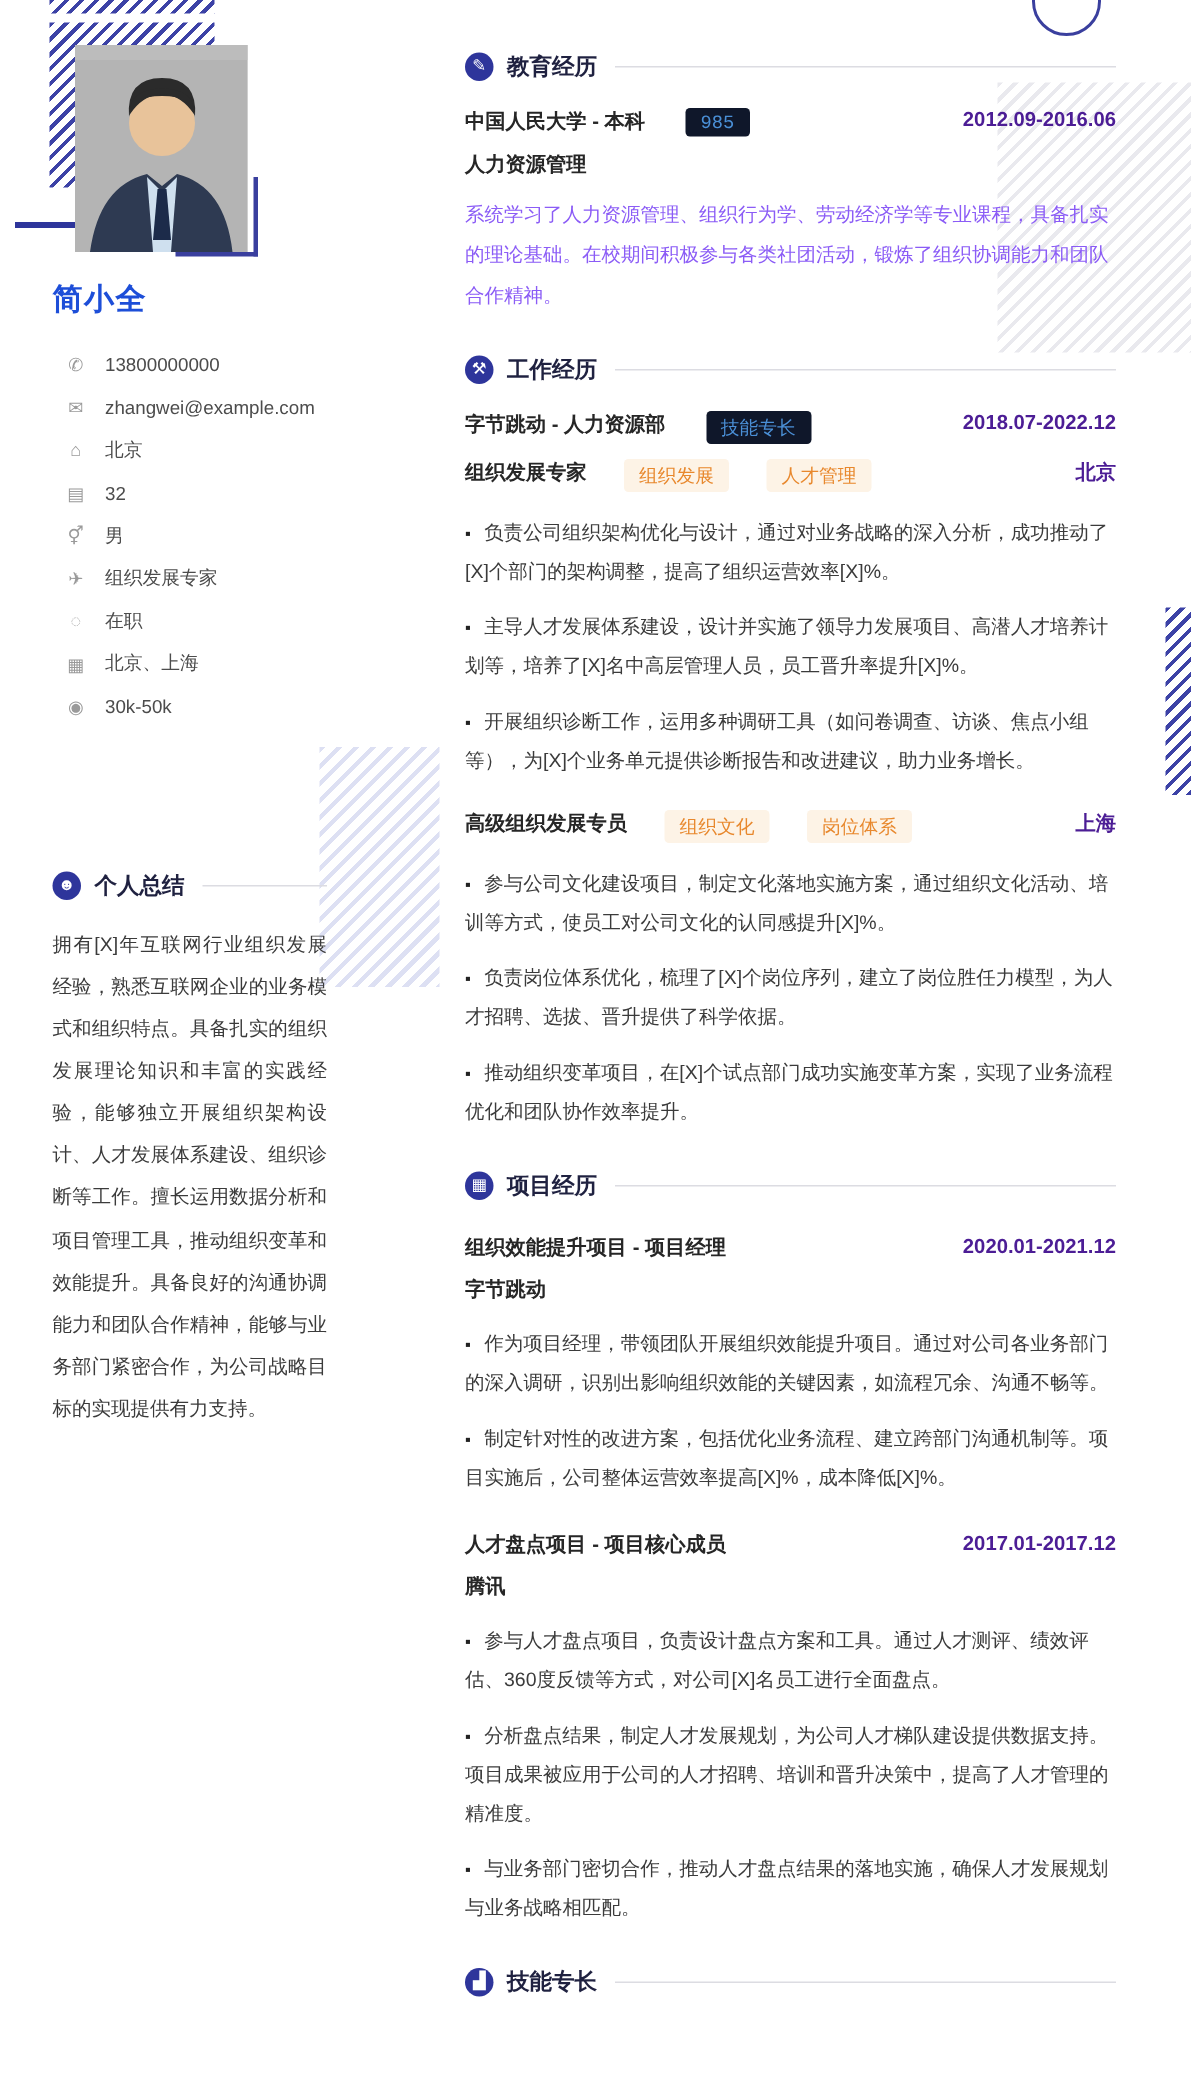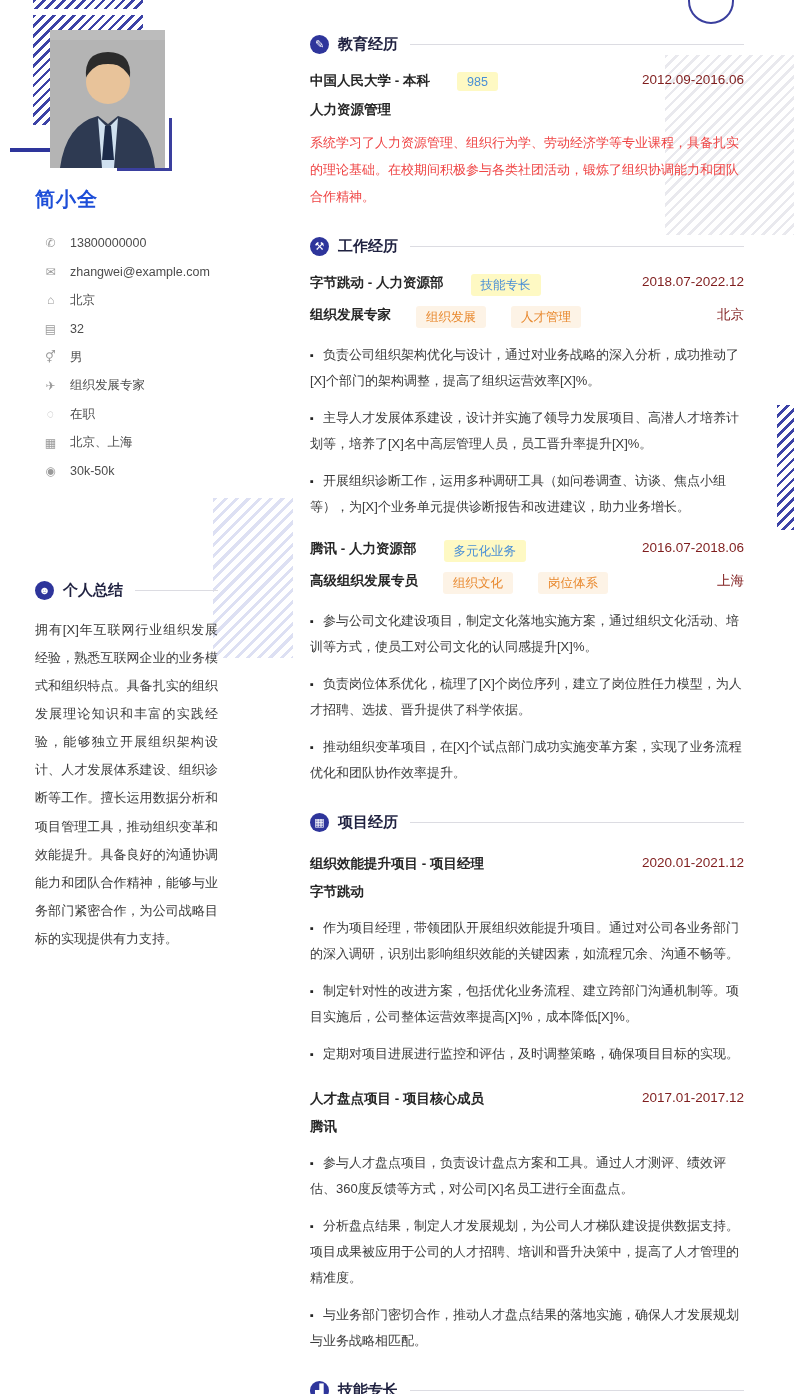--- a/index.html
+++ b/index.html
@@ -46,26 +46,26 @@
   .summary { margin-top:102px; }
   .summary p { margin:16px 0 0; font-size:13px; line-height:2.16; text-align:justify; color:#3b3b3b; }
 
   
   .right { position:absolute; left:310px; top:35px; width:434px; }
   .section { margin-bottom:27px; }
   .section .sec-head { margin-bottom:18px; }
 
   .row { display:flex; align-items:flex-start; margin-bottom:10px;gap:13px; }
   .row .t { font-size:13.5px; font-weight:bold; color:#262626; white-space:nowrap; }
-  .row .date, .row .loc { margin-left:auto; font-size:13.5px; font-weight:normal; color:#7f1d1d; white-space:nowrap; }
+  .row .date, .row .loc { margin-left:auto; font-size:13.5px; font-weight:bold; color:#4c1d95; white-space:nowrap; }
   .tag { margin-left:14px; padding:2.5px 10px; border-radius:3px; font-size:12.5px; white-space:nowrap; }
-  .tag-blue   { background:#fef9c3; color:#4a8fd6; }
+  .tag-blue   { background:#0f172a; color:#4a8fd6;font-family:Liberation Mono, monospace; }
   .tag-orange { background:#fdf3e6; color:#e8882d; margin-left:12px; }
 
-  .desc { margin:0; font-size:13px; line-height:2.08; color:#ef4444; }
+  .desc { margin:0; font-size:13px; line-height:2.08; color:#8b5cf6; }
   .bullets { margin:14px 0 0; }
   .bullets p { margin:0 0 11px; font-size:13px; line-height:2.0; color:#3b3b3b; }
   .bullets .bm { font-size:11px; color:#222; margin-right:9px; }
   .job { margin-bottom:20px; }
   .proj { margin-bottom:22px;margin-top:23px; }
 </style>
 </head>
 <body>
 
 <div class="page">
@@ -184,25 +184,20 @@
         </div>
         <div class="bullets">
           <p><span class="bm">▪</span><span>负责公司组织架构优化与设计，通过对业务战略的深入分析，成功推动了[X]个部门的架构调整，提高了组织运营效率[X]%。</span></p>
           <p><span class="bm">▪</span><span>主导人才发展体系建设，设计并实施了领导力发展项目、高潜人才培养计划等，培养了[X]名中高层管理人员，员工晋升率提升[X]%。</span></p>
           <p><span class="bm">▪</span><span>开展组织诊断工作，运用多种调研工具（如问卷调查、访谈、焦点小组等），为[X]个业务单元提供诊断报告和改进建议，助力业务增长。</span></p>
         </div>
       </div>
 
       <div class="job">
         <div class="row">
-          <span class="t">腾讯 - 人力资源部</span>
-          <span class="tag tag-blue">多元化业务</span>
-          <span class="date">2016.07-2018.06</span>
-        </div>
-        <div class="row">
           <span class="t">高级组织发展专员</span>
           <span class="tag tag-orange">组织文化</span>
           <span class="tag tag-orange">岗位体系</span>
           <span class="loc">上海</span>
         </div>
         <div class="bullets">
           <p><span class="bm">▪</span><span>参与公司文化建设项目，制定文化落地实施方案，通过组织文化活动、培训等方式，使员工对公司文化的认同感提升[X]%。</span></p>
           <p><span class="bm">▪</span><span>负责岗位体系优化，梳理了[X]个岗位序列，建立了岗位胜任力模型，为人才招聘、选拔、晋升提供了科学依据。</span></p>
           <p><span class="bm">▪</span><span>推动组织变革项目，在[X]个试点部门成功实施变革方案，实现了业务流程优化和团队协作效率提升。</span></p>
         </div>
@@ -220,21 +215,20 @@
         <div class="row">
           <span class="t">组织效能提升项目 - 项目经理</span>
           <span class="date">2020.01-2021.12</span>
         </div>
         <div class="row">
           <span class="t">字节跳动</span>
         </div>
         <div class="bullets">
           <p><span class="bm">▪</span><span>作为项目经理，带领团队开展组织效能提升项目。通过对公司各业务部门的深入调研，识别出影响组织效能的关键因素，如流程冗余、沟通不畅等。</span></p>
           <p><span class="bm">▪</span><span>制定针对性的改进方案，包括优化业务流程、建立跨部门沟通机制等。项目实施后，公司整体运营效率提高[X]%，成本降低[X]%。</span></p>
-          <p><span class="bm">▪</span><span>定期对项目进展进行监控和评估，及时调整策略，确保项目目标的实现。</span></p>
         </div>
       </div>
 
       <div class="proj">
         <div class="row">
           <span class="t">人才盘点项目 - 项目核心成员</span>
           <span class="date">2017.01-2017.12</span>
         </div>
         <div class="row">
           <span class="t">腾讯</span>

